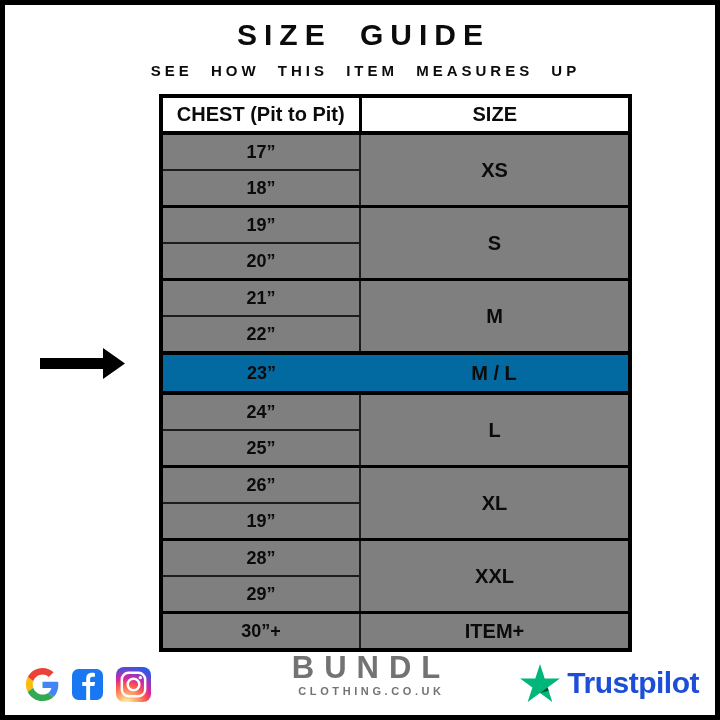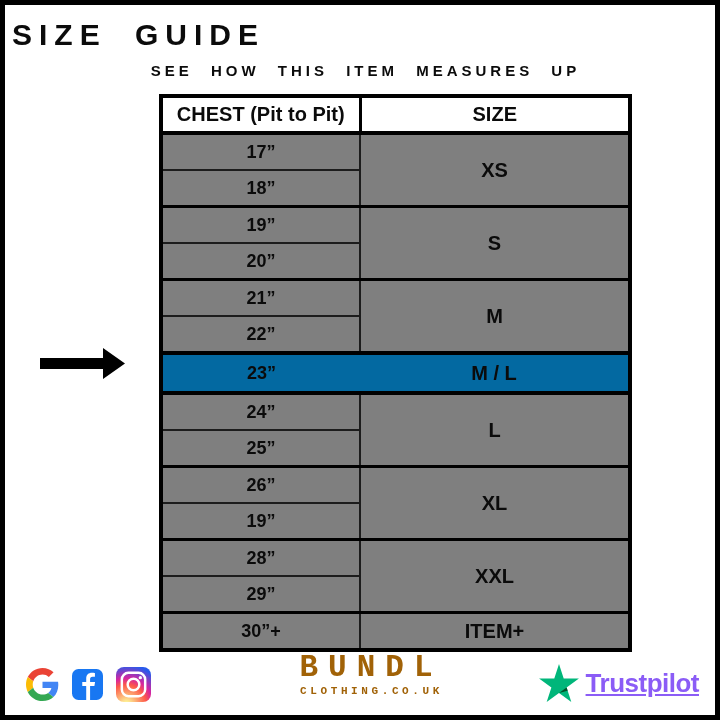--- a/index.html
+++ b/index.html
@@ -1,43 +1,43 @@
 <!DOCTYPE html>
 <html><head>
 <meta charset="utf-8">
 <style>
   html,body{margin:0;padding:0;background:#fff;font-family:"Liberation Sans",sans-serif;}
   .frame{position:relative;width:720px;height:720px;box-sizing:border-box;border:5px solid #000;background:#fff;overflow:hidden;}
 
-  .title{margin-top:13px;text-align:left;font-size:30px;font-weight:800;letter-spacing:7px;word-spacing:13px;color:#0b0b0b;padding-left:7px;}
+  .title{margin-top:13px;text-align:center;font-size:30px;font-weight:800;letter-spacing:7px;word-spacing:13px;color:#0b0b0b;padding-left:7px;}
   .subtitle{margin-top:10px;text-align:center;font-size:15px;font-weight:700;letter-spacing:4px;word-spacing:10px;color:#0b0b0b;padding-left:11px;}
 
   table.size-table{position:absolute;left:119px;top:89px;border-collapse:collapse;border:4px solid #000;table-layout:fixed;margin-left:35px;}
   .size-table col.c-meas{width:199px;}
   .size-table col.c-size{width:270px;}
   .size-table th{height:33px;background:#fff;border:3px solid #000;border-bottom-width:4px;font-size:20px;font-weight:700;color:#0b0b0b;padding:0;text-align:center;}
   .size-table td{height:34px;background:#7f7f7f;border:2px solid #1c1c1c;padding:0;text-align:center;color:#0b0b0b;font-weight:700;}
   .size-table td.meas{font-size:18px;}
   .size-table td.size{font-size:20px;}
   .size-table tr.group-start td{border-top:3px solid #000;}
   .size-table tr.hl td{background:#0369a1;height:36px;border-top:4px solid #000;border-bottom:4px solid #000;}
   .size-table tr.hl td.meas{border-right:hidden;}
   .size-table tr.hl td.size{border-left:hidden;}
 
   .arrow{position:absolute;left:35px;top:343px;width:85px;height:31px;}
 
   .social{position:absolute;left:21px;top:662px;display:flex;align-items:center;gap:13px;}
   .social .icon{display:block;}
 
-  .brand{position:absolute;left:12px;right:0;top:647px;text-align:center;color:#a16207;font-family:Liberation Mono, monospace;}
+  .brand{position:absolute;left:12px;right:0;top:647px;text-align:center;color:#737373;}
   .brand-name{font-size:31px;font-weight:800;letter-spacing:10px;padding-left:10px;line-height:1.0;}
   .brand-sub{font-size:11px;font-weight:700;letter-spacing:3.6px;padding-left:11px;margin-top:2px;}
 
   .trustpilot{position:absolute;right:16px;top:659px;display:flex;align-items:center;gap:7px;}
-  .tp-label{font-size:26px;font-weight:700;color:#8b5cf6;letter-spacing:-0.5px;text-decoration:underline;}
+  .tp-label{font-size:30px;font-weight:700;color:#1d4ed8;letter-spacing:-0.5px;}
 </style>
 </head>
 <body>
 
 <div class="frame">
 
   <div class="title">SIZE GUIDE</div>
   <div class="subtitle">SEE HOW THIS ITEM MEASURES UP</div>
 
   <table class="size-table">

